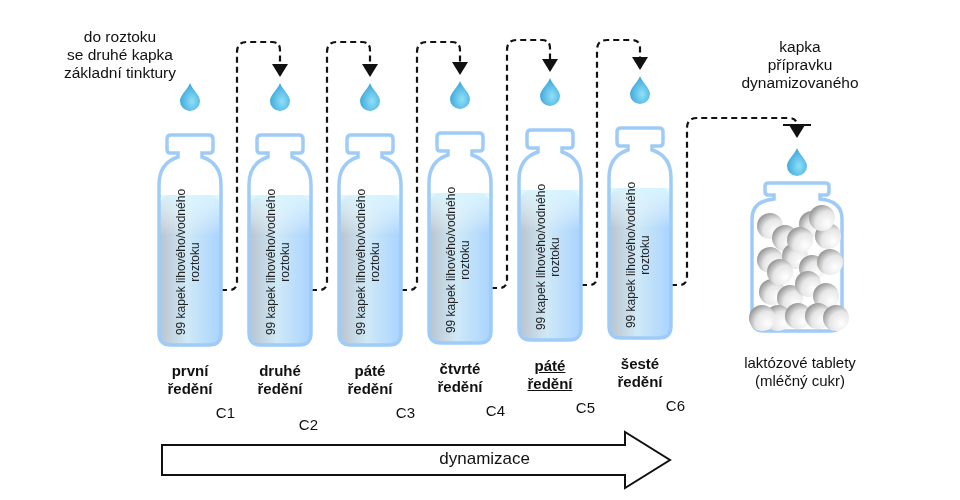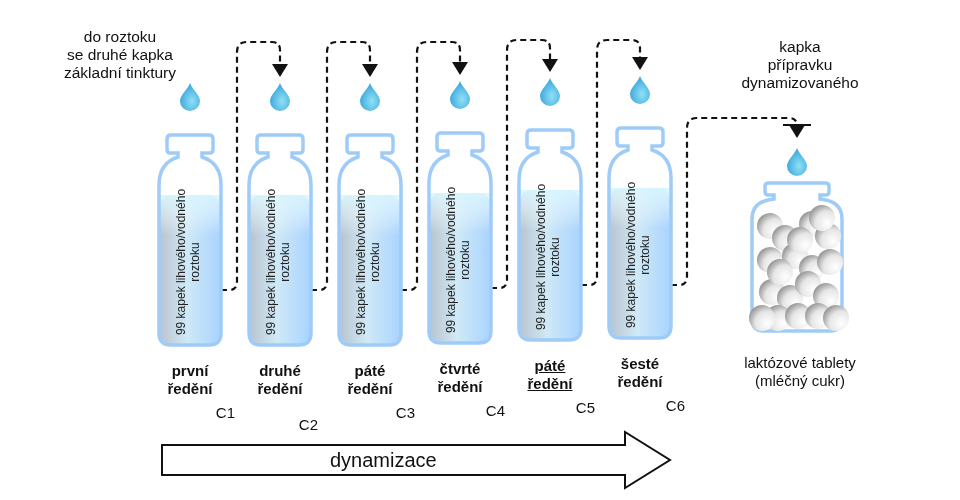--- a/index.html
+++ b/index.html
@@ -4,21 +4,21 @@
 <style>
   html, body { margin: 0; padding: 0; background: #ffffff; }
   body { width: 960px; height: 500px; position: relative; overflow: hidden;
          font-family: "Liberation Sans", sans-serif; color: #111; }
   #stage { position: absolute; left: 0; top: 0; width: 960px; height: 500px; }
   .caption { position: absolute; text-align: center; font-size: 15.5px; line-height: 18px; color: #111; }
   .label-bold { position: absolute; text-align: center; font-weight: bold; font-size: 15px; line-height: 18px; width: 90px; }
   .code { position: absolute; text-align: right; font-size: 15px; width: 90px; }
   .vtext { position: absolute; transform-origin: 0 0; transform: rotate(-90deg);
            font-size: 12px; line-height: 14px; text-align: center; width: 150px; color: #222; }
-  .arrow-label { position: absolute; font-size: 20px; text-align: left; }
+  .arrow-label { position: absolute; font-size: 17px; text-align: right; }
 </style>
 </head>
 <body>
 
 <svg id="stage" width="960" height="500" viewBox="0 0 960 500">
   <defs>
     <linearGradient id="liq" x1="0" y1="0" x2="1" y2="0">
       <stop offset="0" stop-color="#b9c4cf"></stop>
       <stop offset="0.45" stop-color="#cfe9f6"></stop>
       <stop offset="1" stop-color="#aad4ff"></stop>

